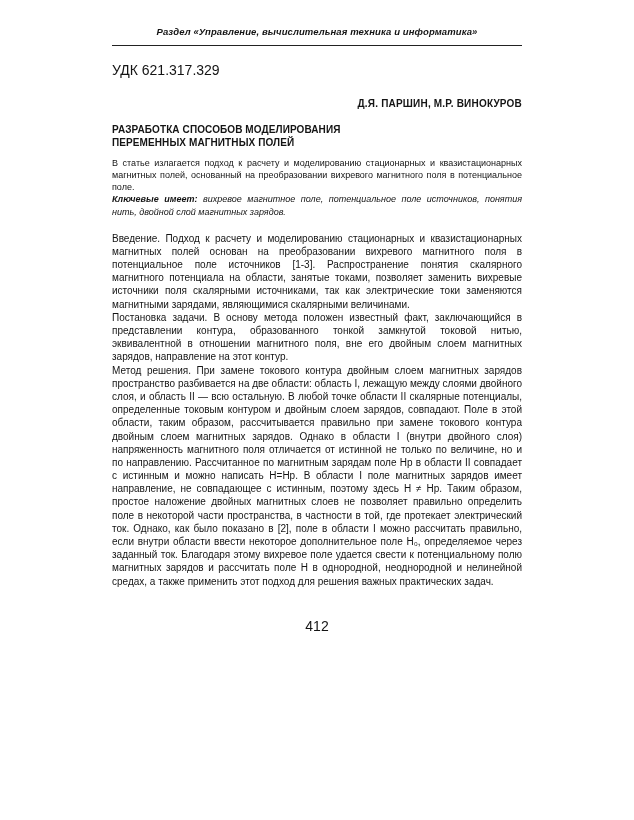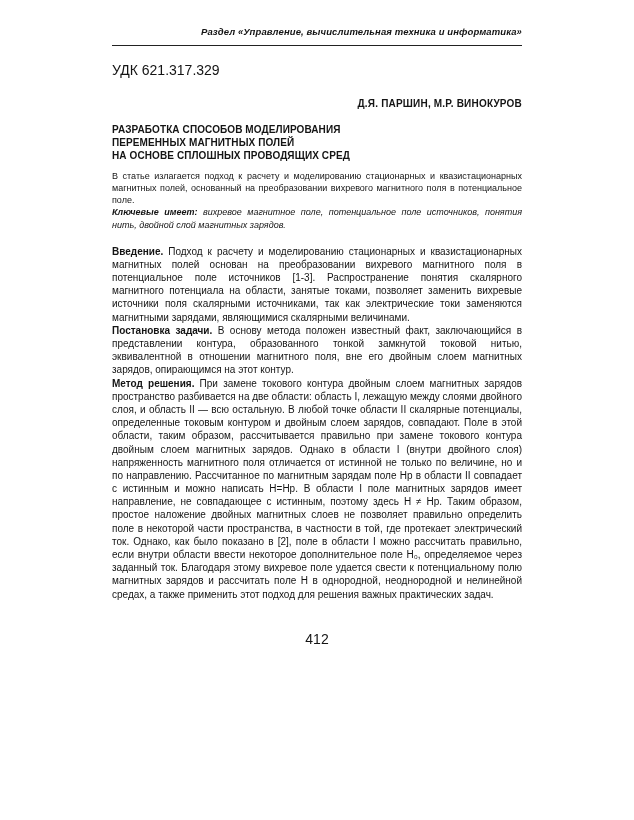--- a/index.html
+++ b/index.html
@@ -14,21 +14,21 @@
     font-family: "Liberation Sans", sans-serif;
     overflow: hidden;
   }
   .page {
     width: 410px;
     margin: 0 auto;
     padding-top: 26px;
     box-sizing: border-box;
   }
   .section-header {
-    text-align: right;
+    text-align: center;
     font-size: 9.5px;
     font-weight: bold;
     font-style: italic;
     margin: 0 0 8px 0;
     letter-spacing: 0.1px;
   }
   .rule {
     border: none;
     border-top: 1.4px solid #222;
     margin: 0 0 16px 0;
@@ -70,21 +70,21 @@
   .body-text p {
     font-size: 10px;
     line-height: 1.32;
     text-align: justify;
     margin: 0;
   }
   .body-text p.indent {
     text-indent: 28px;
   }
   .lead {
-    font-weight: bold;
+    font-weight: normal;
   }
   .page-number {
     text-align: center;
     font-size: 14px;
     margin-top: 30px;
   }
 </style>
 </head>
 <body>
 
@@ -94,37 +94,36 @@
 
   <hr class="rule">
 
   <div class="udc">УДК 621.317.329</div>
 
   <div class="authors">Д.Я. ПАРШИН, М.Р. ВИНОКУРОВ</div>
 
   <div class="title">
     <div>РАЗРАБОТКА СПОСОБОВ МОДЕЛИРОВАНИЯ</div>
     <div>ПЕРЕМЕННЫХ МАГНИТНЫХ ПОЛЕЙ</div>
-    <div>НА ОСНОВЕ СПЛОШНЫХ ПРОВОДЯЩИХ СРЕД</div>
   </div>
 
   <p class="abstract">В статье излагается подход к расчету и моделированию стационарных и квазистационарных магнитных полей, основанный на преобразовании вихревого магнитного поля в потенциальное поле.</p>
 
   <p class="keywords">
     <span class="kw-label">Ключевые имеет:</span><span> вихревое магнитное поле, потенциальное поле источников, понятия нить, двойной слой магнитных зарядов.</span>
   </p>
 
   <div class="body-text">
 
     <p>
       <span class="lead">Введение.</span><span> Подход к расчету и моделированию стационарных и квазистационарных магнитных полей основан на преобразовании вихревого магнитного поля в потенциальное поле источников [1-3]. Распространение понятия скалярного магнитного потенциала на области, занятые токами, позволяет заменить вихревые источники поля скалярными источниками, так как электрические токи заменяются магнитными зарядами, являющимися скалярными величинами.</span>
     </p>
 
     <p>
-      <span class="lead">Постановка задачи.</span><span> В основу метода положен известный факт, заключающийся в представлении контура, образованного тонкой замкнутой токовой нитью, эквивалентной в отношении магнитного поля, вне его двойным слоем магнитных зарядов, опирающимся на этот контур.</span>
+      <span class="lead">Постановка задачи.</span><span> В основу метода положен известный факт, заключающийся в представлении контура, образованного тонкой замкнутой токовой нитью, эквивалентной в отношении магнитного поля, вне его двойным слоем магнитных зарядов, направление на этот контур.</span>
     </p>
 
     <p>
       <span class="lead">Метод решения.</span><span> При замене токового контура двойным слоем магнитных зарядов пространство разбивается на две области: область I, лежащую между слоями двойного слоя, и область II — всю остальную. В любой точке области II скалярные потенциалы, определенные токовым контуром и двойным слоем зарядов, совпадают. Поле в этой области, таким образом, рассчитывается правильно при замене токового контура двойным слоем магнитных зарядов. Однако в области I (внутри двойного слоя) напряженность магнитного поля отличается от истинной не только по величине, но и по направлению. Рассчитанное по магнитным зарядам поле Hр в области II совпадает с истинным и можно написать H=Hр. В области I поле магнитных зарядов имеет направление, не совпадающее с истинным, поэтому здесь H ≠ Hр. Таким образом, простое наложение двойных магнитных слоев не позволяет правильно определить поле в некоторой части пространства, в частности в той, где протекает электрический ток. Однако, как было показано в [2], поле в области I можно рассчитать правильно, если внутри области ввести некоторое дополнительное поле H₀, определяемое через заданный ток. Благодаря этому вихревое поле удается свести к потенциальному полю магнитных зарядов и рассчитать поле H в однородной, неоднородной и нелинейной средах, а также применить этот подход для решения важных практических задач.</span>
     </p>
 
 
   </div>
 
   <div class="page-number">412</div>

